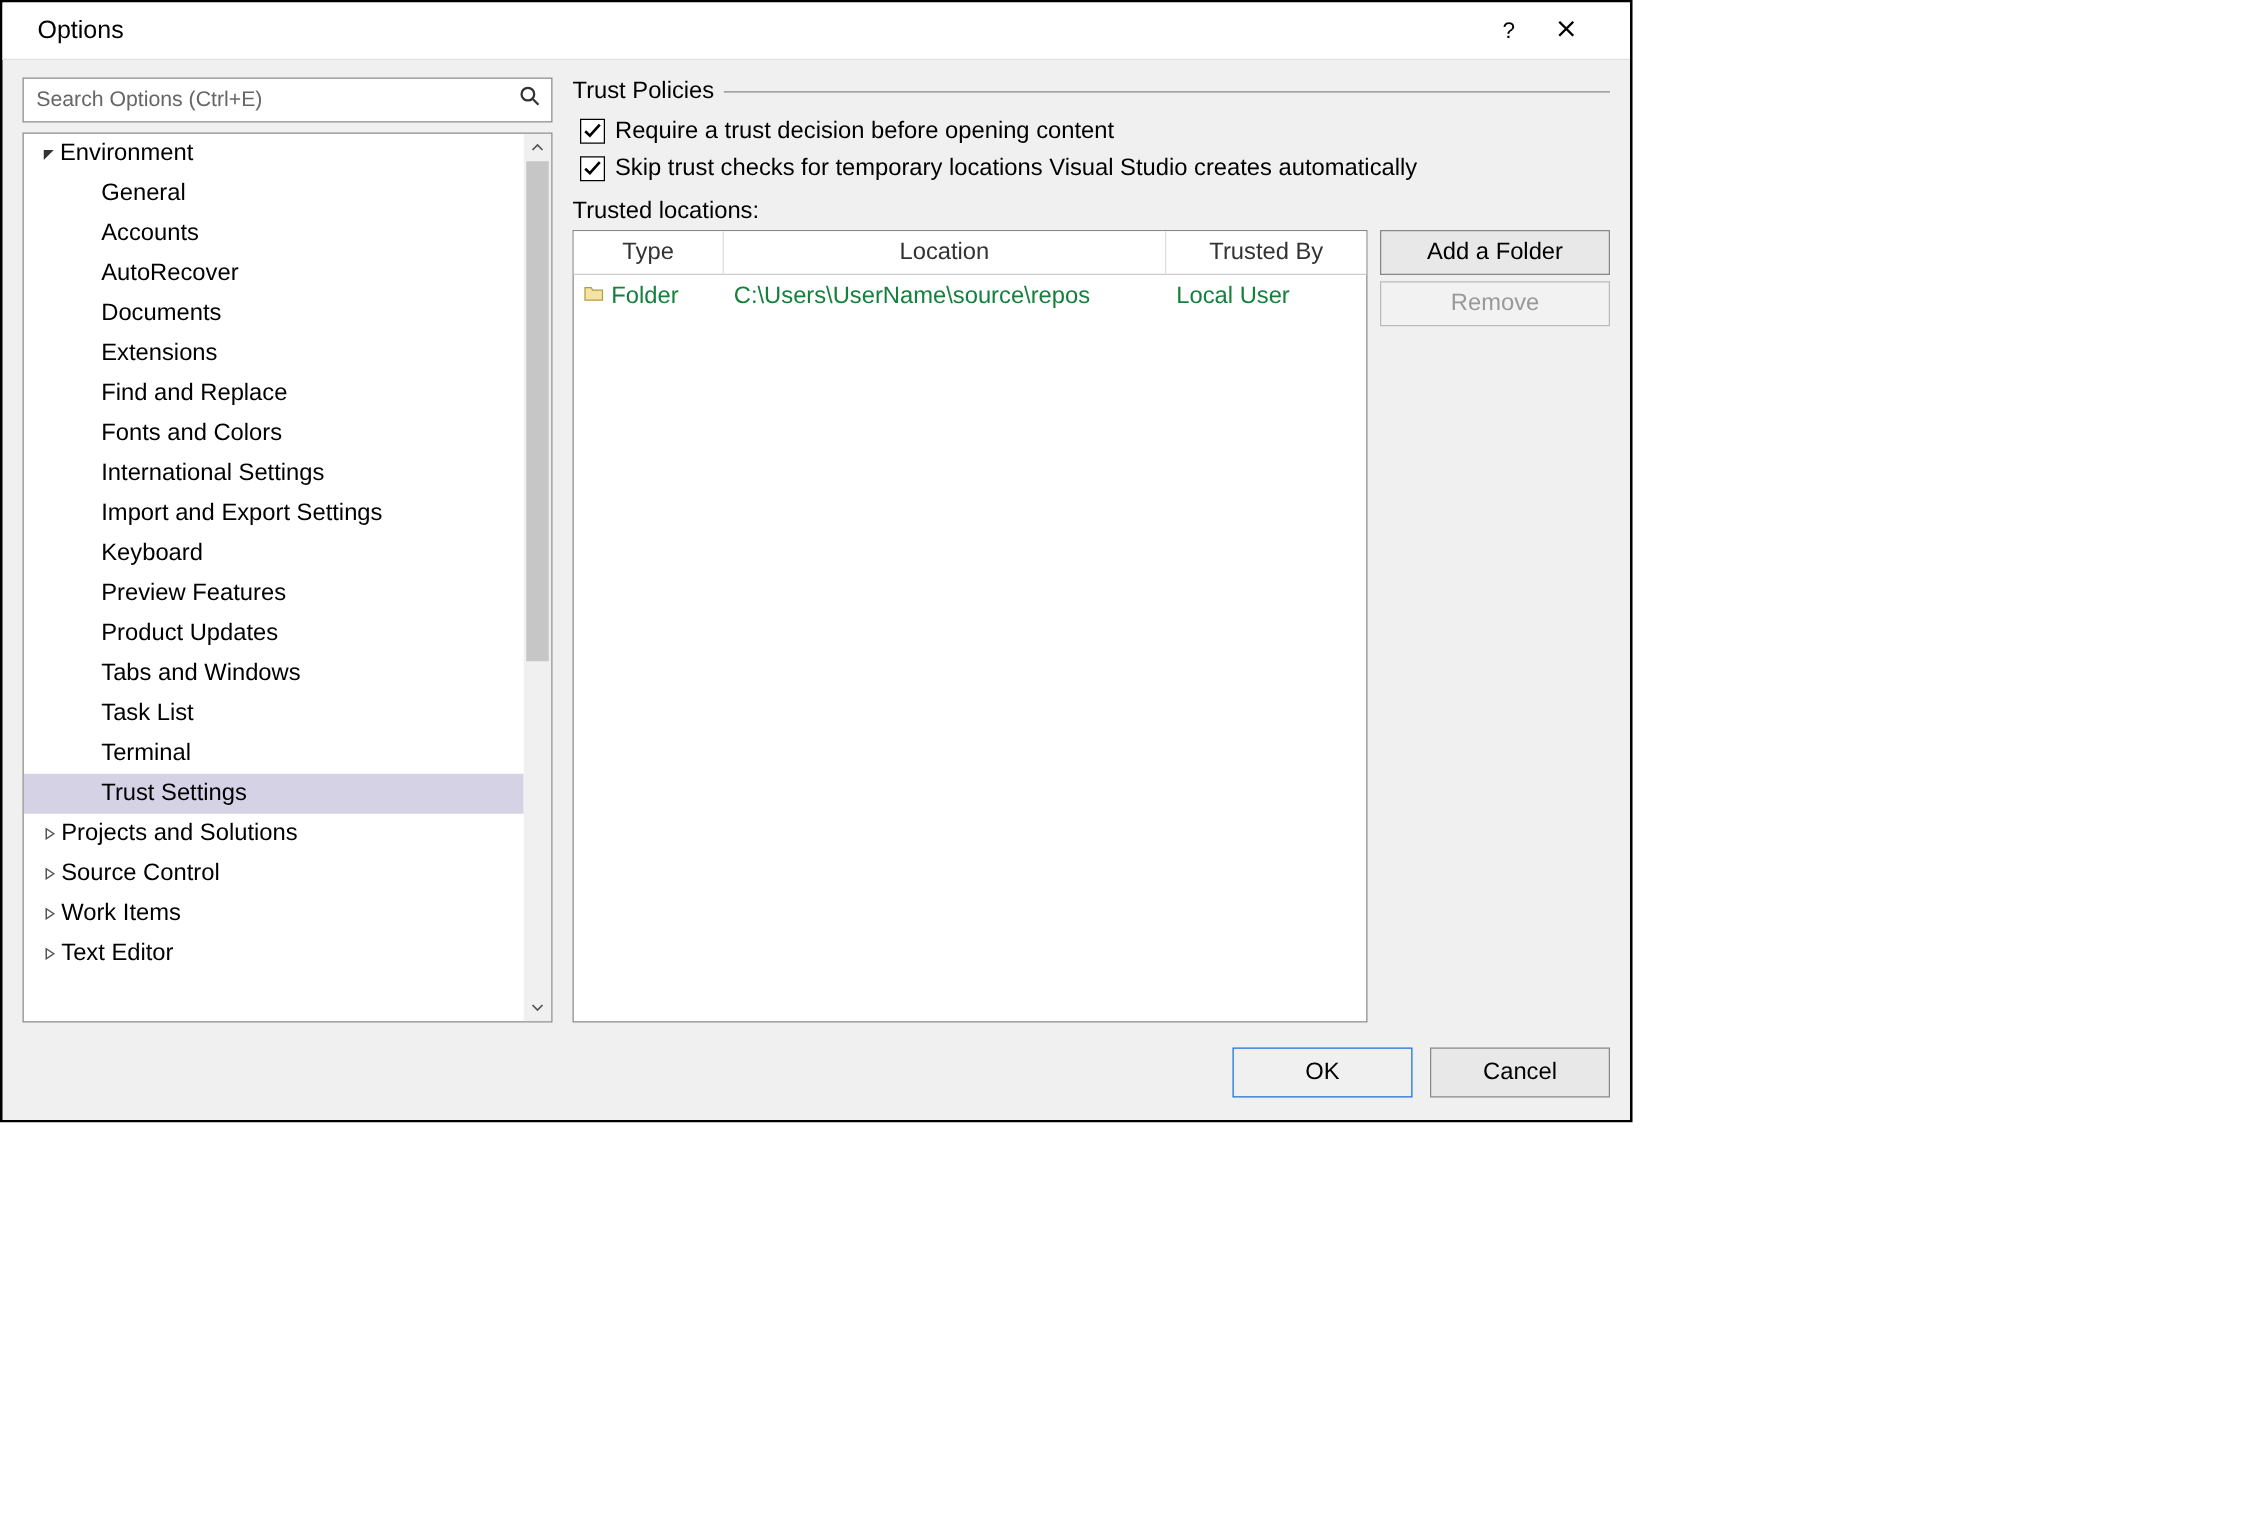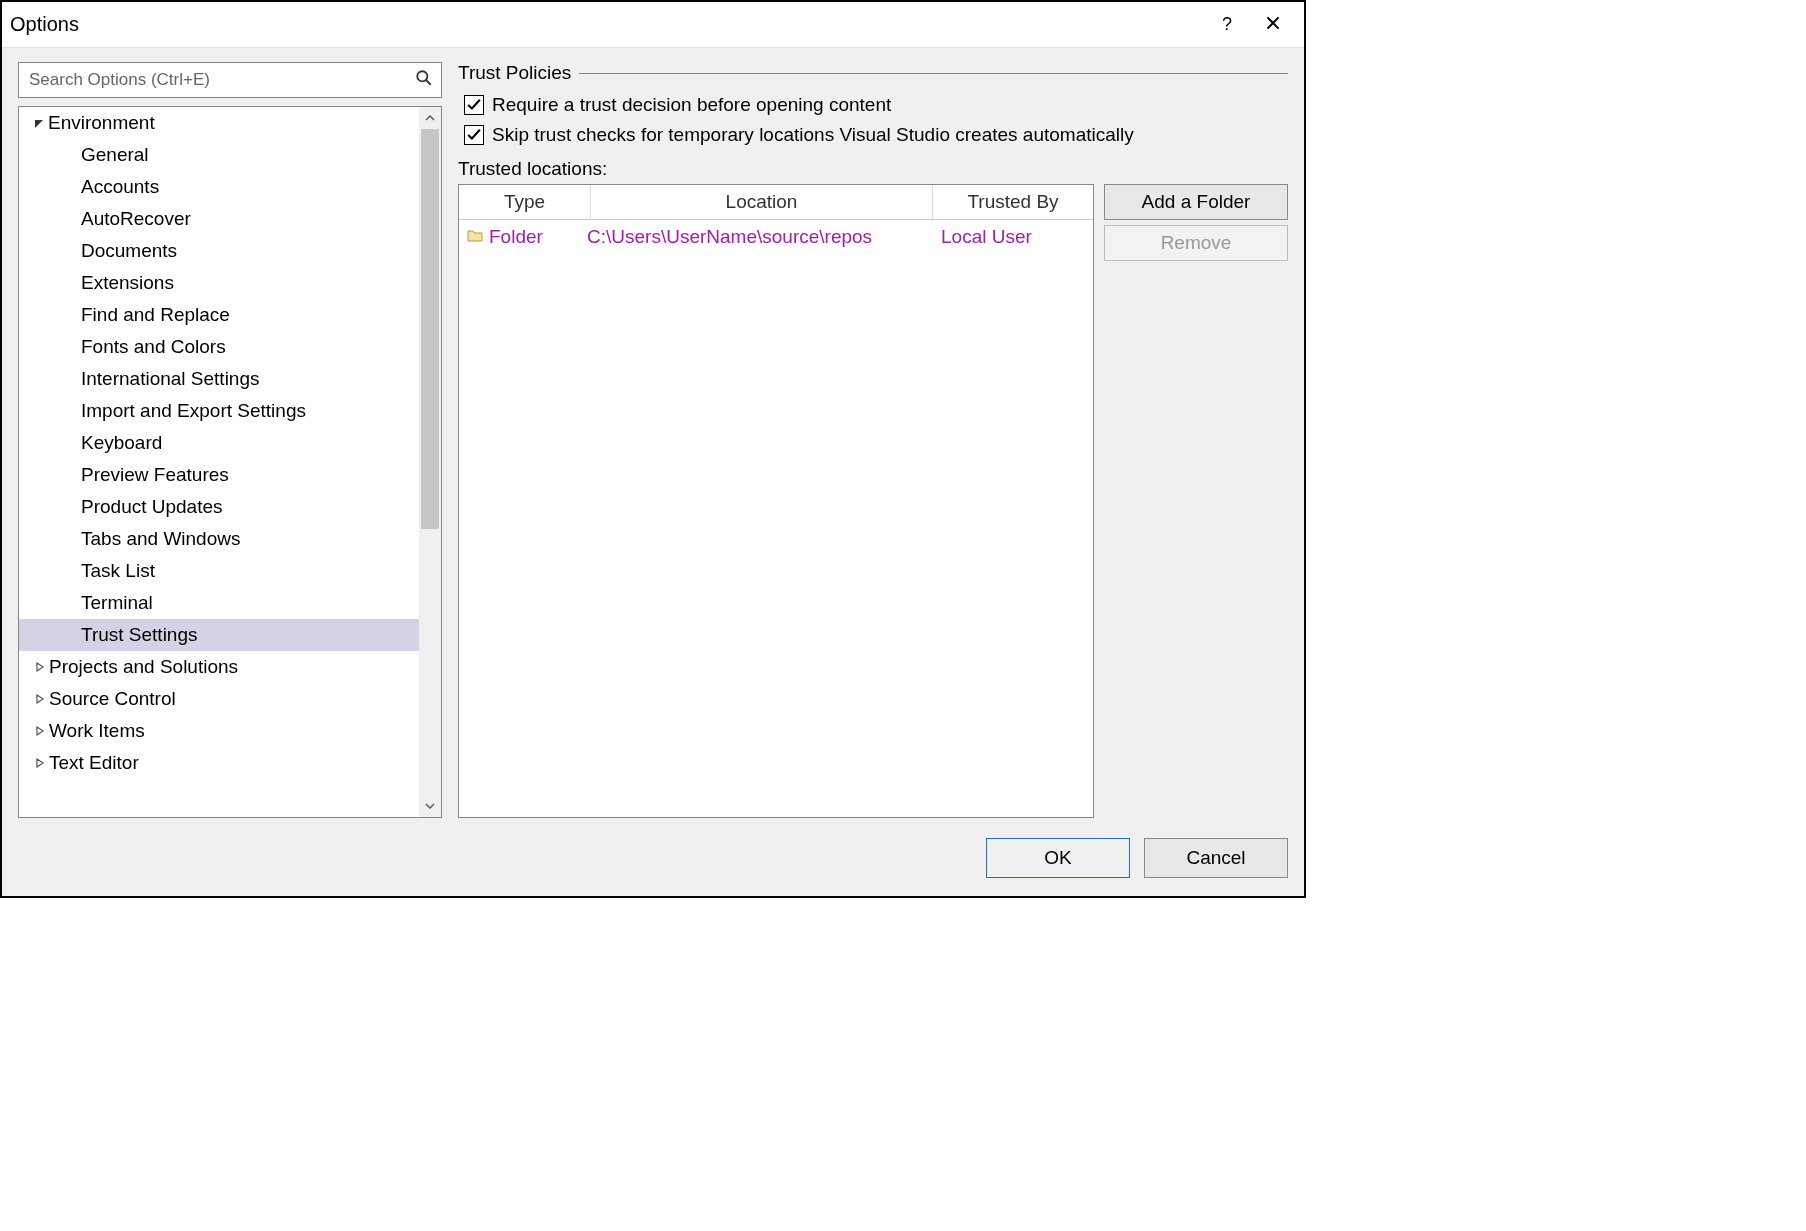--- a/index.html
+++ b/index.html
@@ -15,21 +15,21 @@
     height: 898px;
     border: 2px solid #000;
     background: #f0f0f0;
     display: flex;
     flex-direction: column;
   }
   .titlebar {
     height: 46px;
     display: flex;
     align-items: center;
-    padding: 0 8px;
+    padding: 0 28px;
     background: #fff;
     border-bottom: 1px solid #e0e0e0;
   }
   .titlebar-title { font-size: 20px; }
   .titlebar-spacer { flex: 1; }
   .titlebar-btn {
     width: 46px; height: 46px;
     display: flex; align-items: center; justify-content: center;
     font-size: 18px;
     cursor: pointer;
@@ -177,28 +177,28 @@
     border-bottom: 1px solid #ccc;
     background: #fff;
   }
   .th {
     padding: 6px 8px;
     border-right: 1px solid #ddd;
     text-align: center;
     color: #333;
   }
   .th:last-child { border-right: none; }
-  .col-type { width: 132px; }
+  .col-type { width: 120px; }
   .col-loc { flex: 1; }
   .col-by { width: 160px; }
   .table-body { flex: 1; overflow: auto; }
   .trow {
     display: flex;
     padding: 6px 0;
-    color: #a21caf;
+    color: #15803d;
     cursor: pointer;
     align-items: flex-end;
   }
   .td { padding: 0 8px; display: flex; align-items: center; gap: 6px; }
   .td.col-type { width: 120px; }
   .td.col-loc { flex: 1; }
   .td.col-by { width: 160px; }
   .folder-icon svg { width: 16px; height: 14px; }
   .side-buttons {
     width: 184px;

